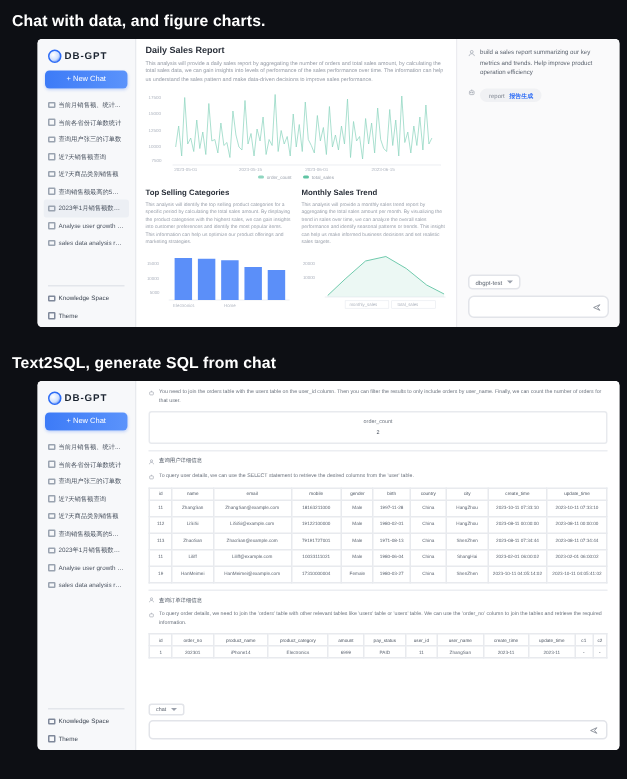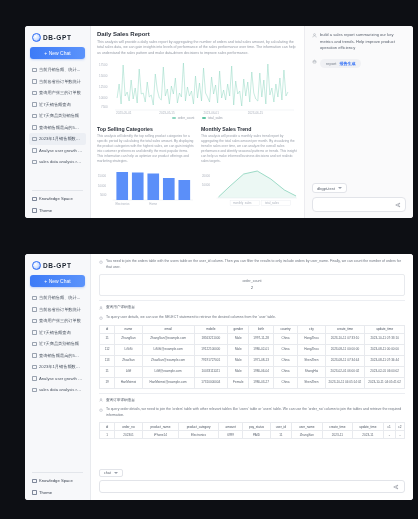--- a/index.html
+++ b/index.html
@@ -205,20 +205,21 @@
     display: flex; align-items: center;
     border: 1px solid #e2e4e9; border-radius: 3px;
     background: #ffffff; height: 13px; padding: 0 5px;
   }
 </style>
 </head>
 <body>
 
 <div class="page">
 
+  <div class="section-heading heading1">Chat with data, and figure charts.</div>
 
   <div class="app app1">
 
     <div class="sidebar">
       <div class="logo-row">
         <div class="logo-mark"></div>
         <div class="logo-text">DB-GPT</div>
       </div>
       <div class="new-chat-btn">+ New Chat</div>
       <div class="nav-list">
@@ -377,20 +378,21 @@
               <svg width="6" height="6" viewBox="0 0 16 16" fill="none" stroke="currentColor" stroke-width="1.3" stroke-linejoin="round">
                 <path d="M2 8l11-5-4 5 4 5z"></path>
               </svg>
             </span>
           </div>
         </div>
       </div>
     </div>
   </div>
 
+  <div class="section-heading heading2">Text2SQL, generate SQL from chat</div>
 
   <div class="app app2">
 
     <div class="sidebar">
       <div class="logo-row">
         <div class="logo-mark"></div>
         <div class="logo-text">DB-GPT</div>
       </div>
       <div class="new-chat-btn">+ New Chat</div>
       <div class="nav-list">

